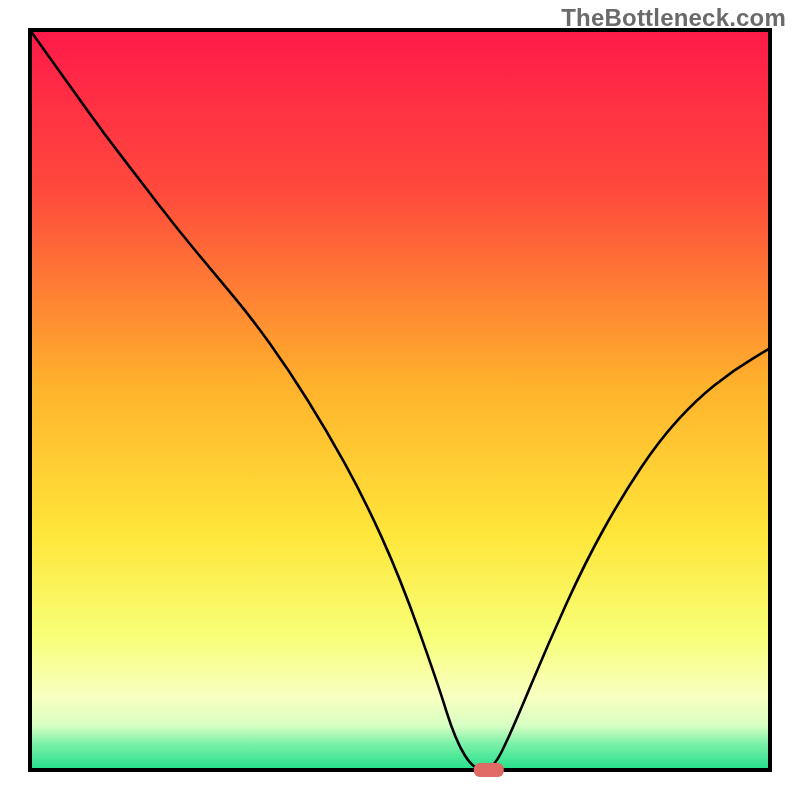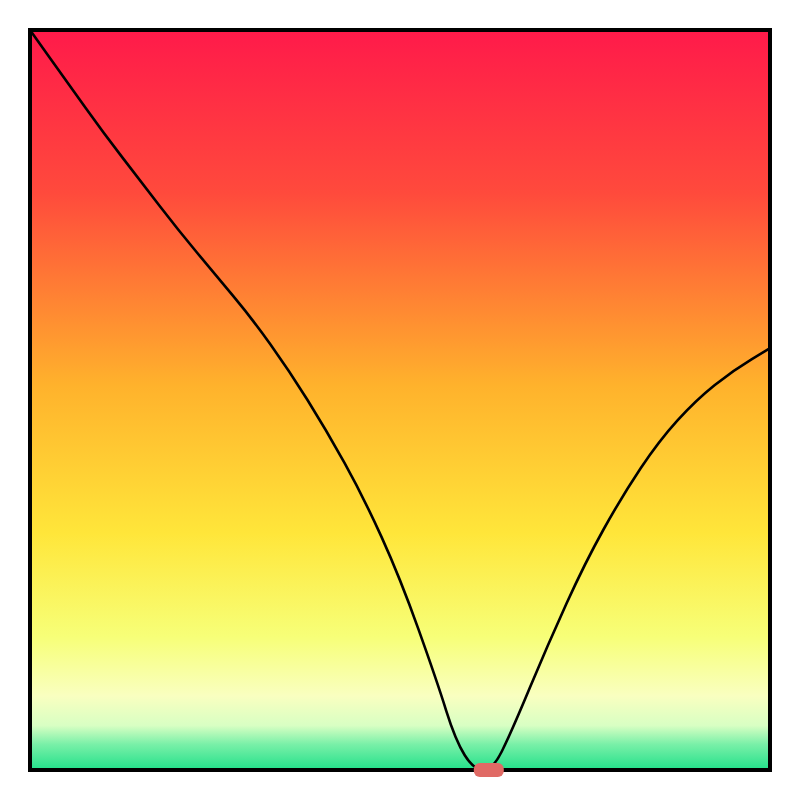--- a/index.html
+++ b/index.html
@@ -27,20 +27,21 @@
     z-index: 10;
   }
   svg {
     display: block;
   }
 </style>
 </head>
 <body>
 
 <div class="chart-container">
+  <div class="watermark">TheBottleneck.com</div>
   <svg id="chart-svg" width="800" height="800" viewBox="0 0 800 800">
     <defs>
       <linearGradient id="bg-grad" x1="0" y1="0" x2="0" y2="1">
           <stop offset="0%" stop-color="#ff1a4a"></stop>
           <stop offset="22%" stop-color="#ff4a3c"></stop>
           <stop offset="48%" stop-color="#ffb22c"></stop>
           <stop offset="68%" stop-color="#ffe63a"></stop>
           <stop offset="82%" stop-color="#f7ff78"></stop>
           <stop offset="90%" stop-color="#f9ffc0"></stop>
           <stop offset="94%" stop-color="#d8ffc3"></stop>

